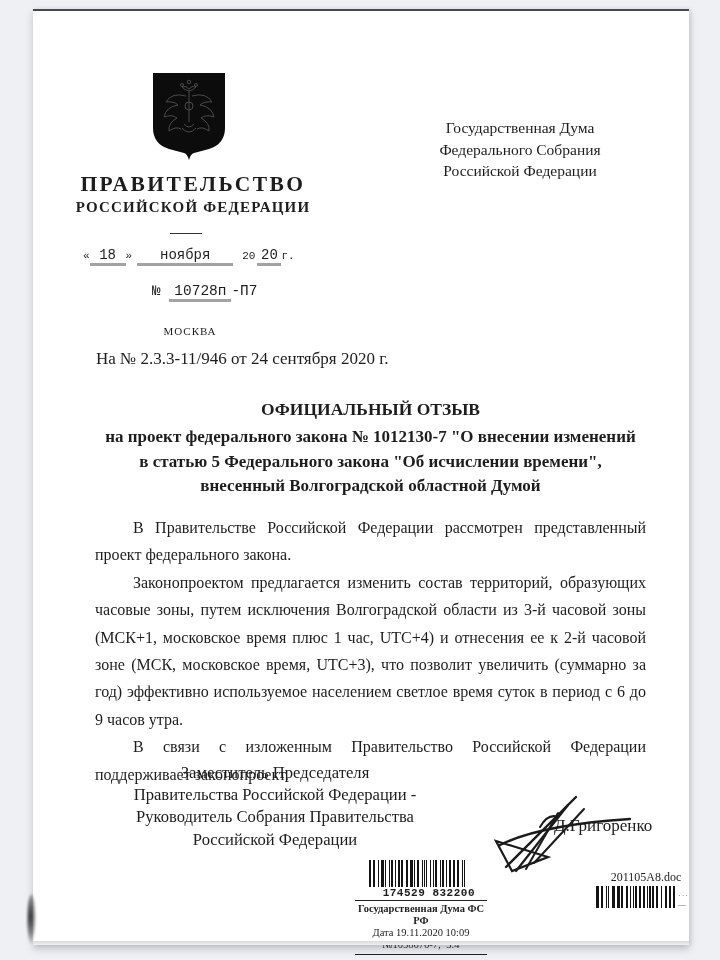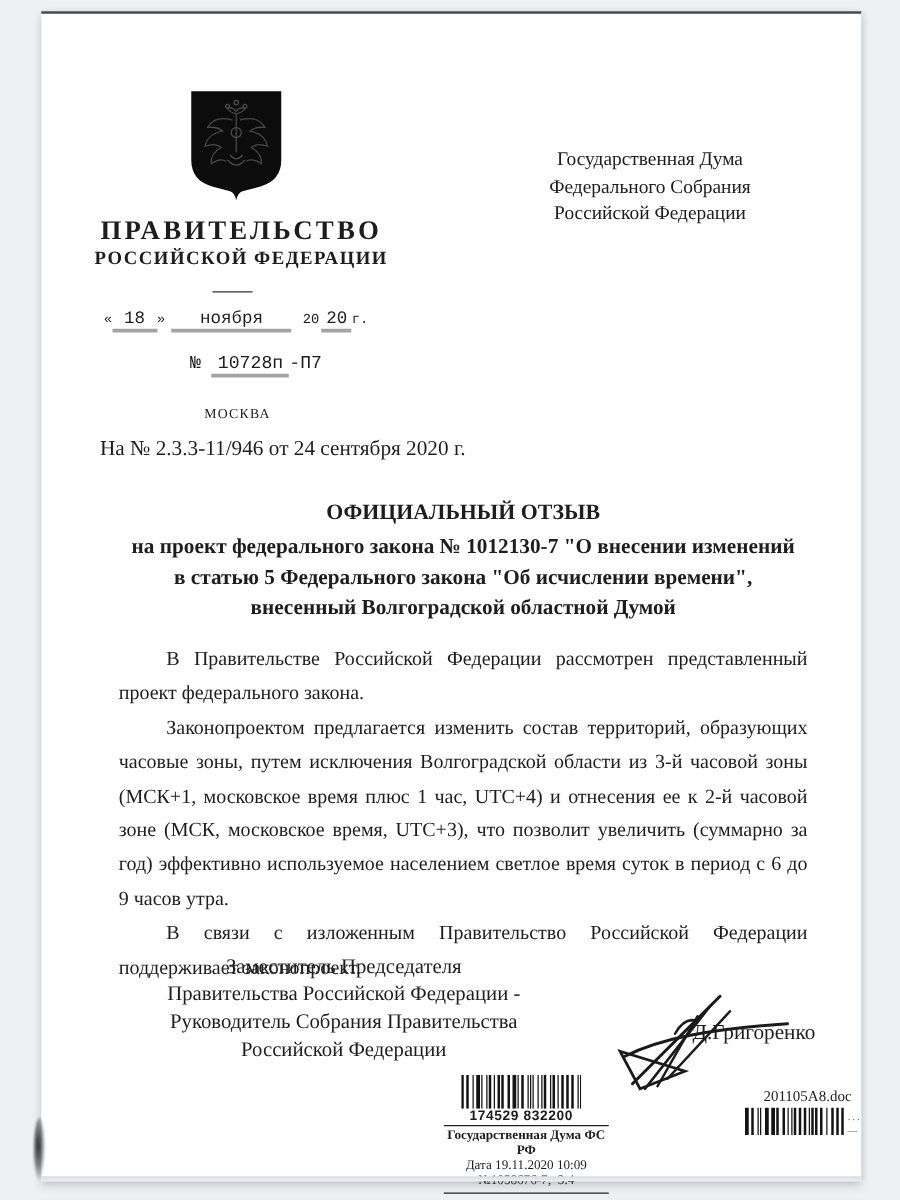--- a/index.html
+++ b/index.html
@@ -33,21 +33,21 @@
   .dateline .q{font-size:11px;}
   .u{display:inline-block;border-bottom:3px solid #a3a3a3;text-align:center;}
   .u-day{width:36px;}
   .u-month{width:96px;margin-left:5px;}
   .u-year{width:24px;margin-left:2px;}
   .cent{font-size:11px;margin-left:9px;}
   .era{font-size:11px;}
   .numline{left:119px;top:272px;font-family:"Liberation Mono", monospace;font-size:14.5px;}
   .city{left:112px;top:298px;width:90px;text-align:center;font-size:11px;letter-spacing:1px;margin-top:16px;}
 
-  .reference{left:47px;top:338px;font-size:17px;}
+  .reference{left:63px;top:338px;font-size:17px;}
 
   
   .title{left:62px;top:388px;width:551px;text-align:center;font-weight:bold;font-size:17.5px;}
   .subtitle{left:62px;top:414px;width:551px;text-align:center;font-weight:bold;
         font-size:17px;line-height:24.5px;}
 
   
   .bodytext{left:62px;top:503px;width:551px;font-size:16px;line-height:27.4px;
         text-align:justify;}
   .bodytext p{margin:0;text-indent:38px;}
@@ -55,22 +55,22 @@
   
   .sig-title{left:77px;top:751px;width:330px;text-align:center;
         font-size:16.6px;line-height:22.2px;}
   .scribble{left:455px;top:768px;width:145px;height:98px;}
   .signer{left:521px;top:805px;font-size:17px;}
 
   
   .barcode{position:absolute;overflow:hidden;}
   .barcode i{position:absolute;top:0;bottom:0;background:#141414;}
   .bc1{left:336px;top:849px;width:96px;height:27px;}
-  .bc1-digits{left:326px;top:876px;width:116px;text-align:center;
-        font-family:Liberation Sans, sans-serif;font-weight:bold;
+  .bc1-digits{left:326px;top:876px;width:116px;text-align:right;
+        font-family:Liberation Mono, monospace;font-weight:bold;
         font-size:11px;letter-spacing:.5px;}
   .reg-stamp{left:322px;top:889px;width:132px;text-align:center;
         border-top:1.2px solid #222;border-bottom:1.2px solid #222;
         padding:2px 0 3px;}
   .reg-stamp .l1{font-size:10.5px;font-weight:bold;line-height:12px;}
   .reg-stamp .l2,.reg-stamp .l3{font-size:10.5px;line-height:12px;white-space:pre;}
 
   
   .filelabel{left:557px;top:859px;width:112px;text-align:center;font-size:12px;}
   .bc2{left:563px;top:875px;width:80px;height:22px;}

